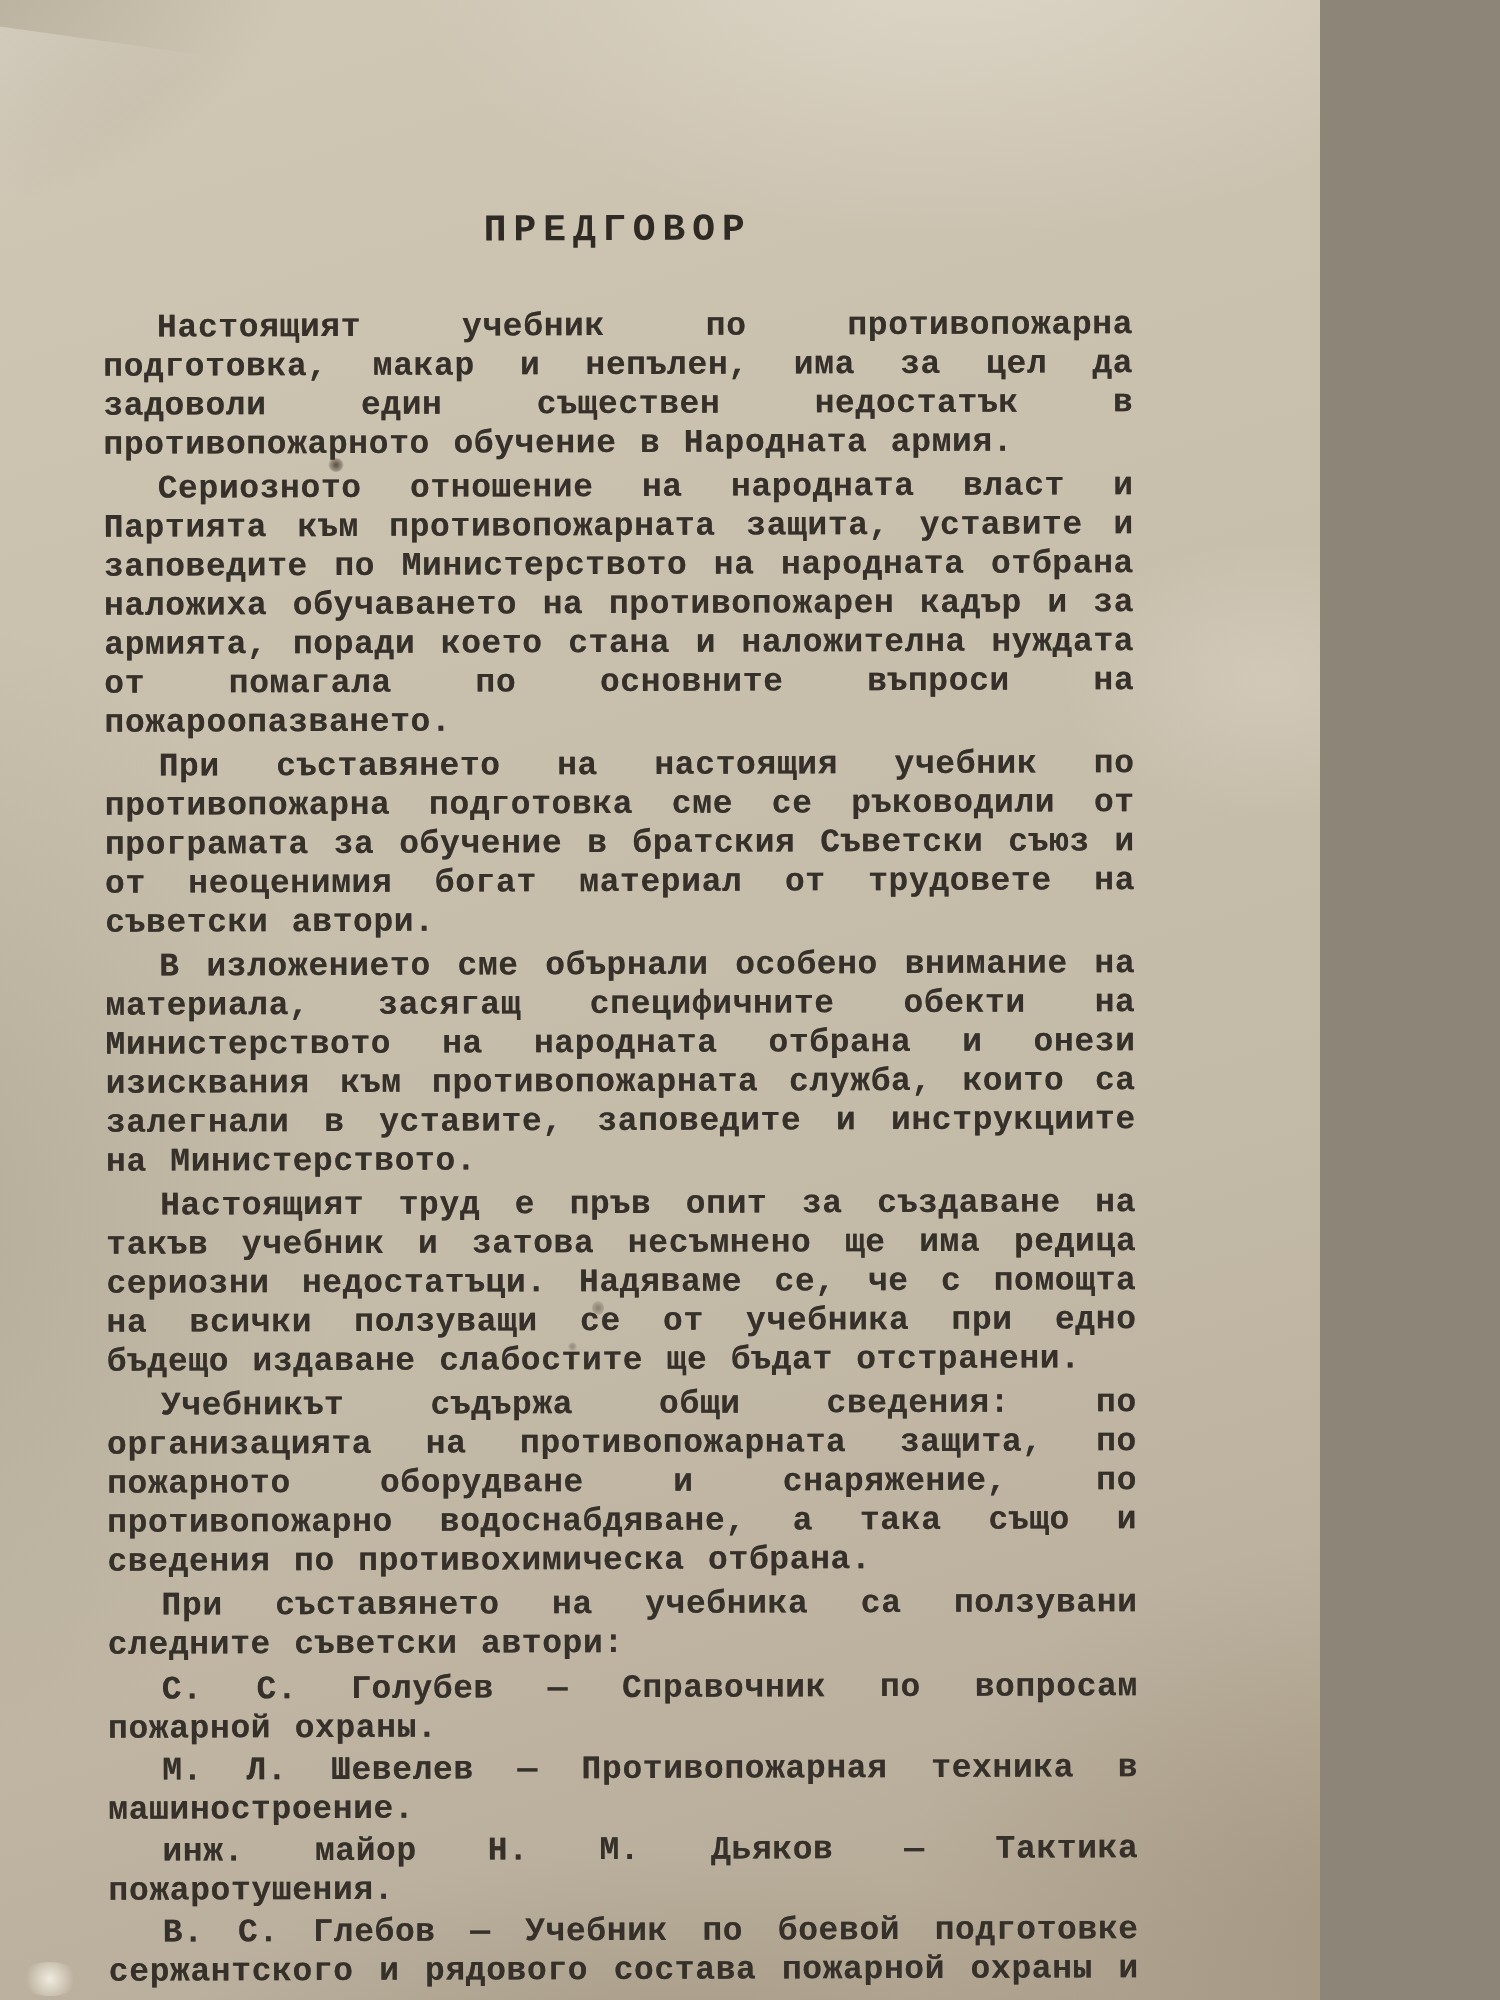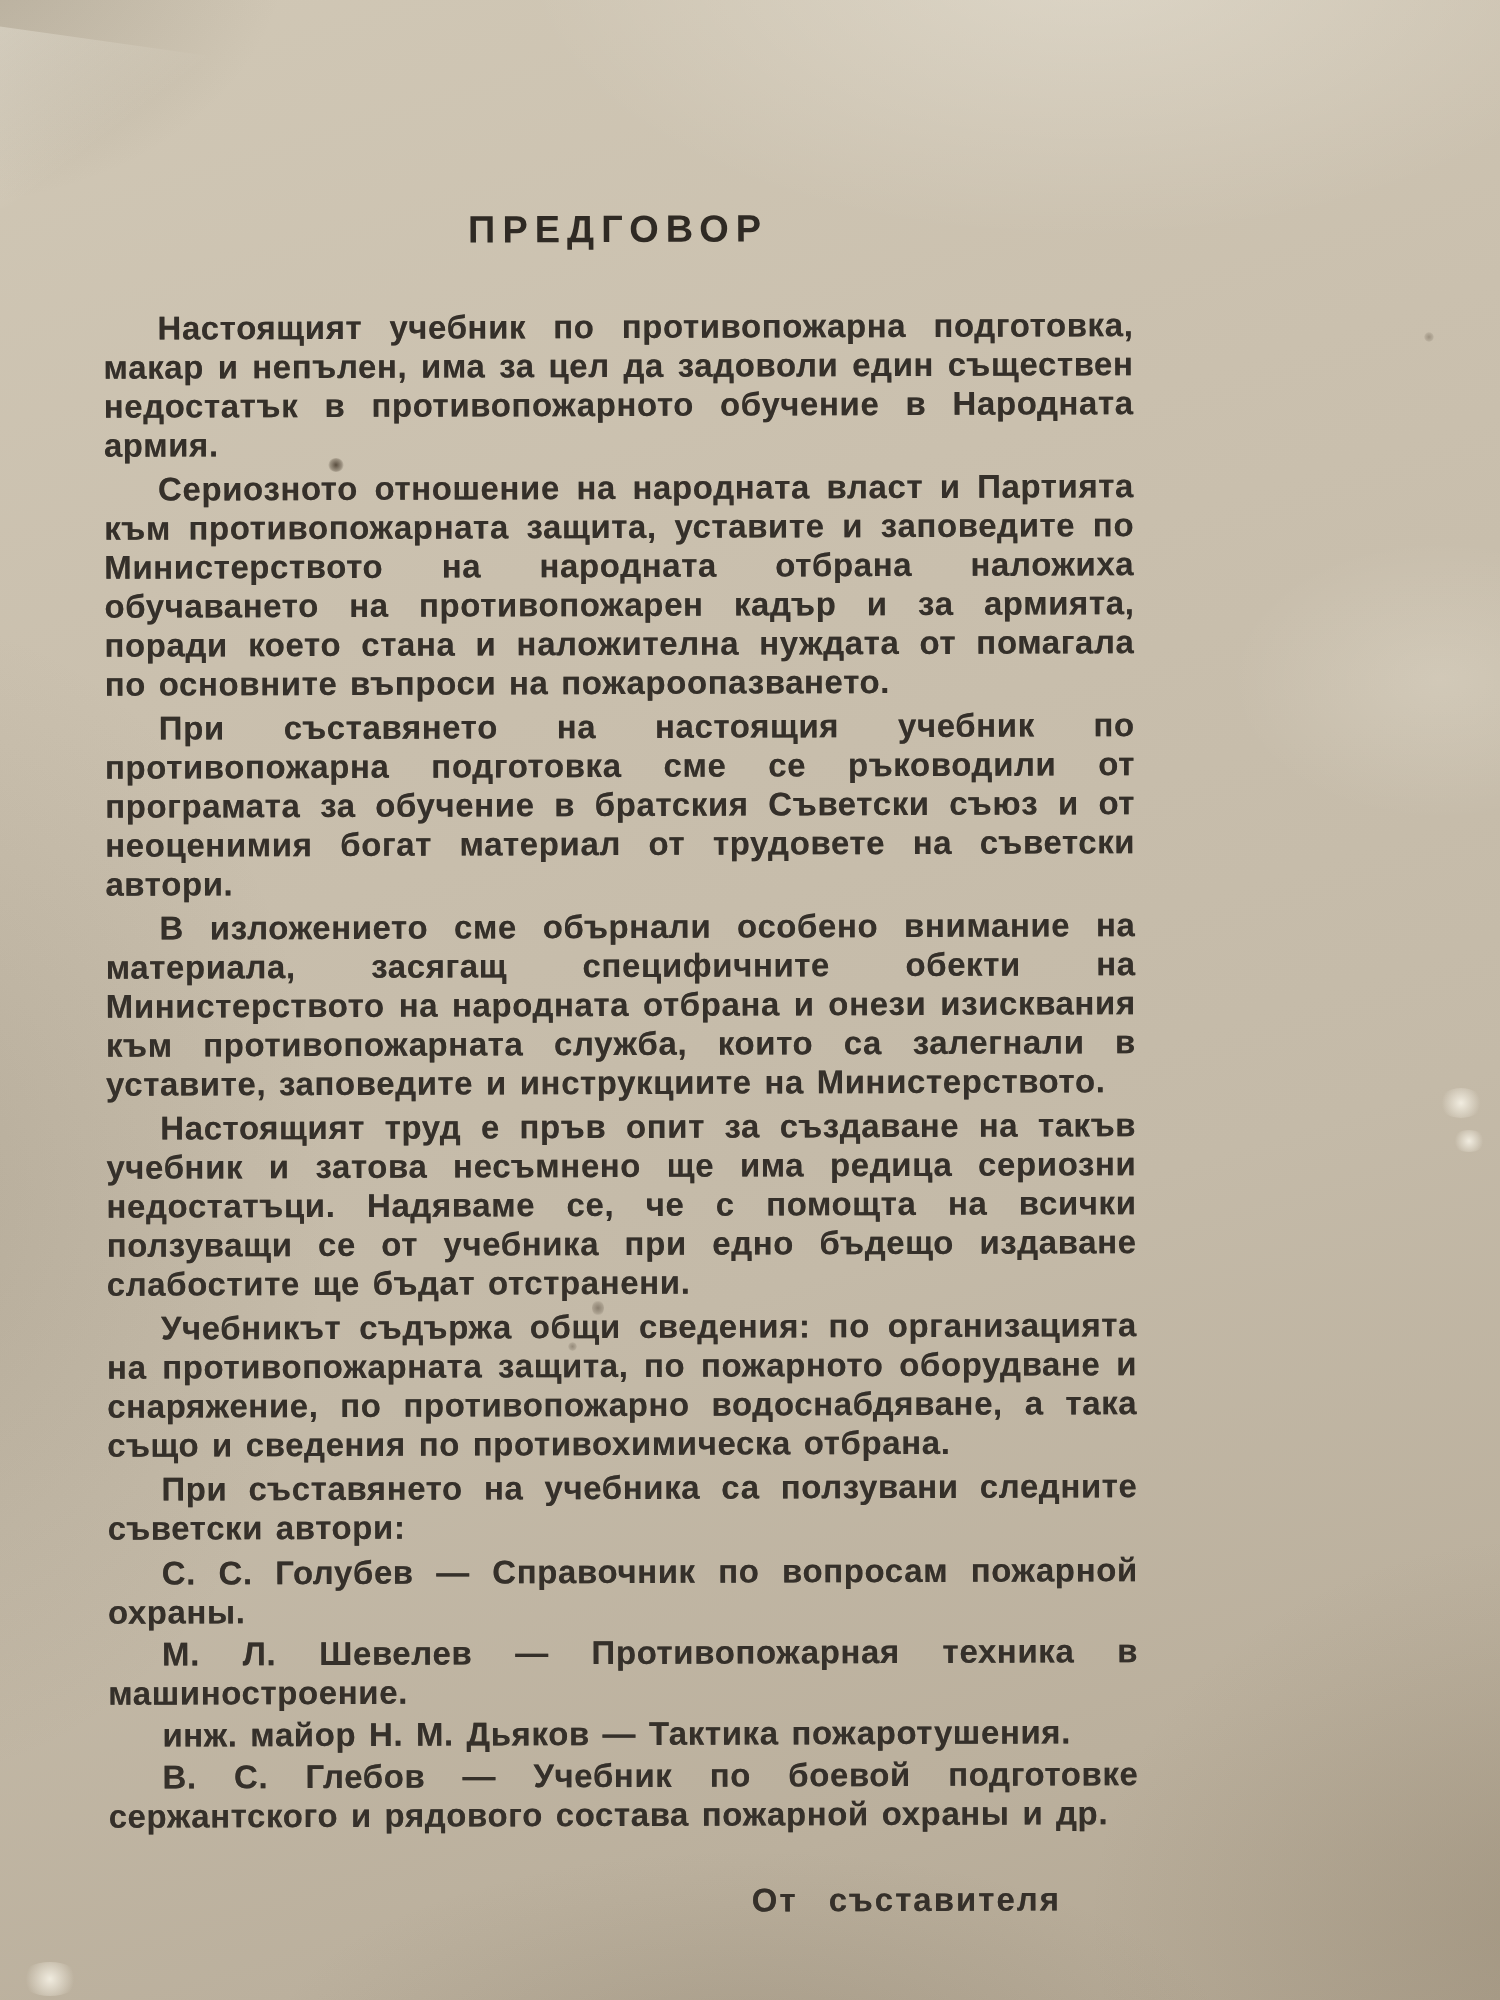--- a/index.html
+++ b/index.html
@@ -2,32 +2,32 @@
 <html><head>
 <meta charset="utf-8">
 <style>
   html, body {
     margin: 0;
     padding: 0;
     background: #8d8578;
   }
   .scan {
     position: relative;
-    width: 1500px;
+    width: 1320px;
     height: 2000px;
     overflow: hidden;
     background:
       radial-gradient(ellipse 900px 450px at 72% -2%, rgba(255,253,245,0.30), rgba(255,253,245,0) 62%),
       radial-gradient(ellipse 500px 380px at -4% -3%, rgba(96,86,70,0.25), rgba(96,86,70,0) 70%),
       radial-gradient(ellipse 650px 900px at -6% 60%, rgba(100,90,72,0.16), rgba(100,90,72,0) 65%),
       radial-gradient(ellipse 760px 620px at 104% 96%, rgba(118,104,82,0.26), rgba(118,104,82,0) 62%),
       radial-gradient(ellipse 700px 300px at 50% 103%, rgba(110,98,78,0.20), rgba(110,98,78,0) 70%),
       radial-gradient(ellipse 300px 200px at 96% 34%, rgba(255,252,240,0.18), rgba(255,252,240,0) 70%),
       linear-gradient(163deg, #d0c7b5 0%, #cac0ae 30%, #c4baa8 62%, #bbb09d 85%, #b2a692 100%);
-    font-family: Liberation Sans, sans-serif;
+    font-family: Liberation Mono, monospace;
     color: #35302a;
   }
   .content {
     position: absolute;
     left: 106px;
     top: 208px;
     width: 1030px;
     transform: rotate(-0.2deg);
   }
   .title {

